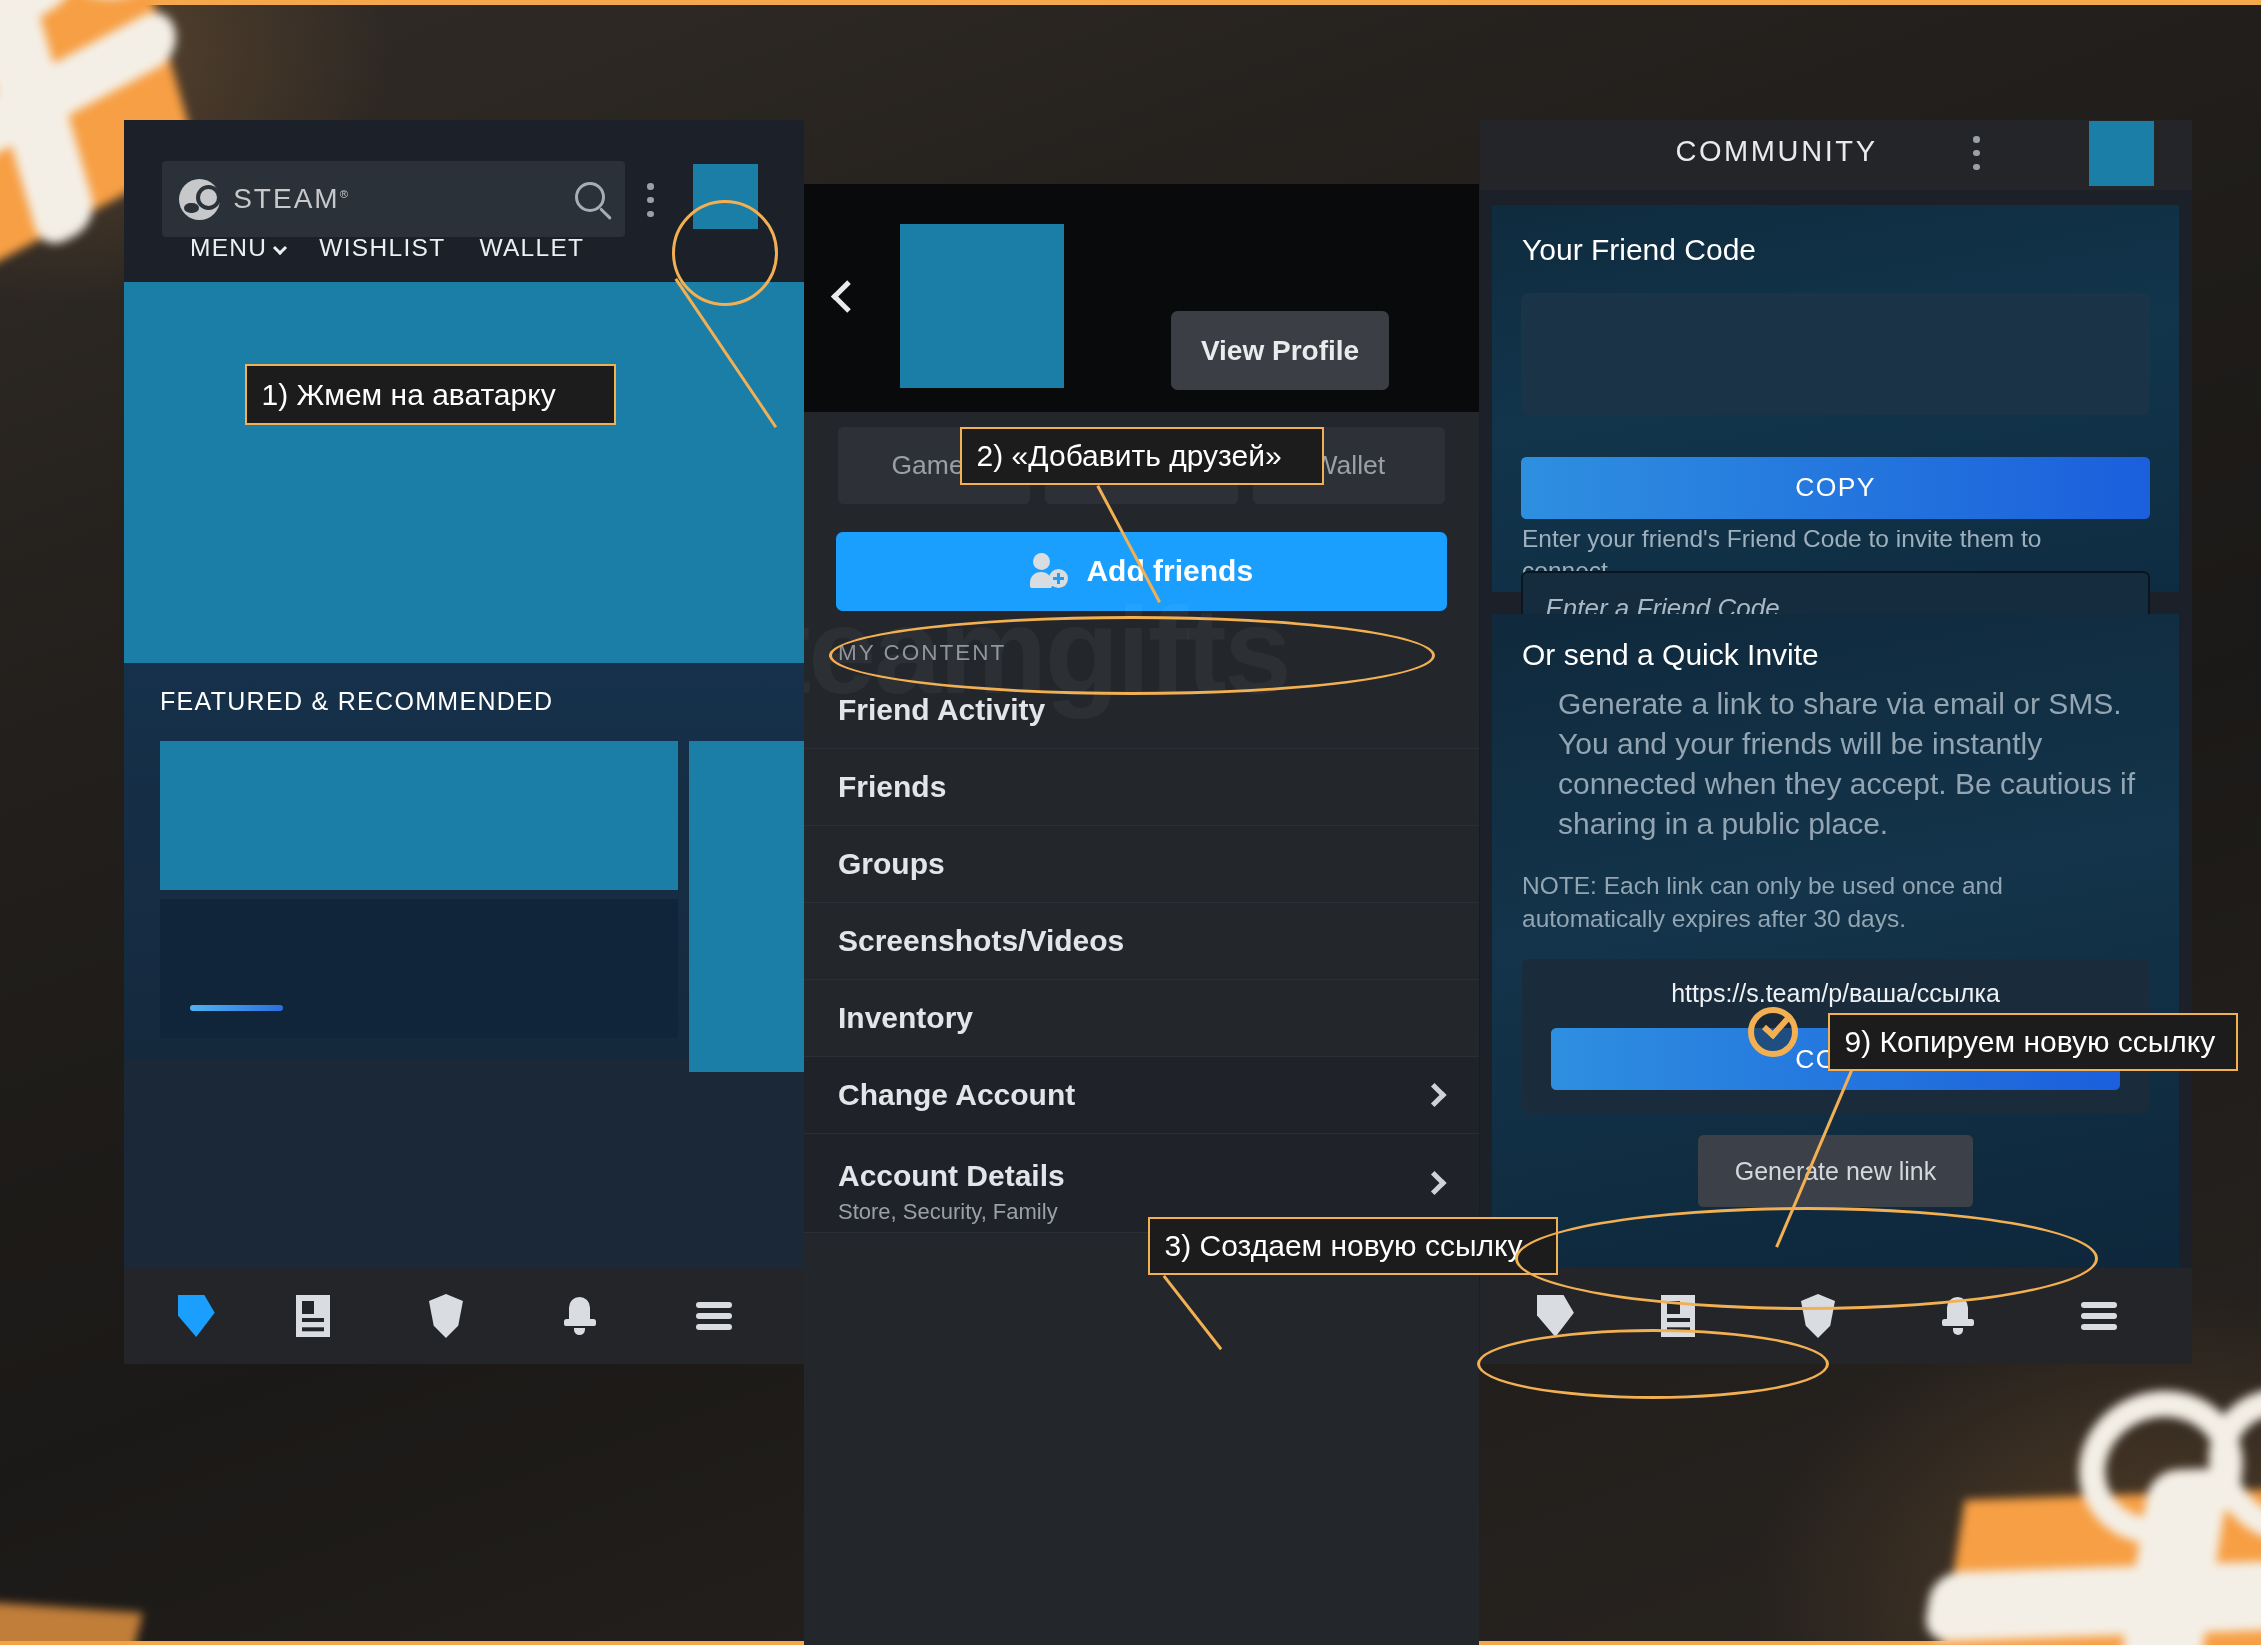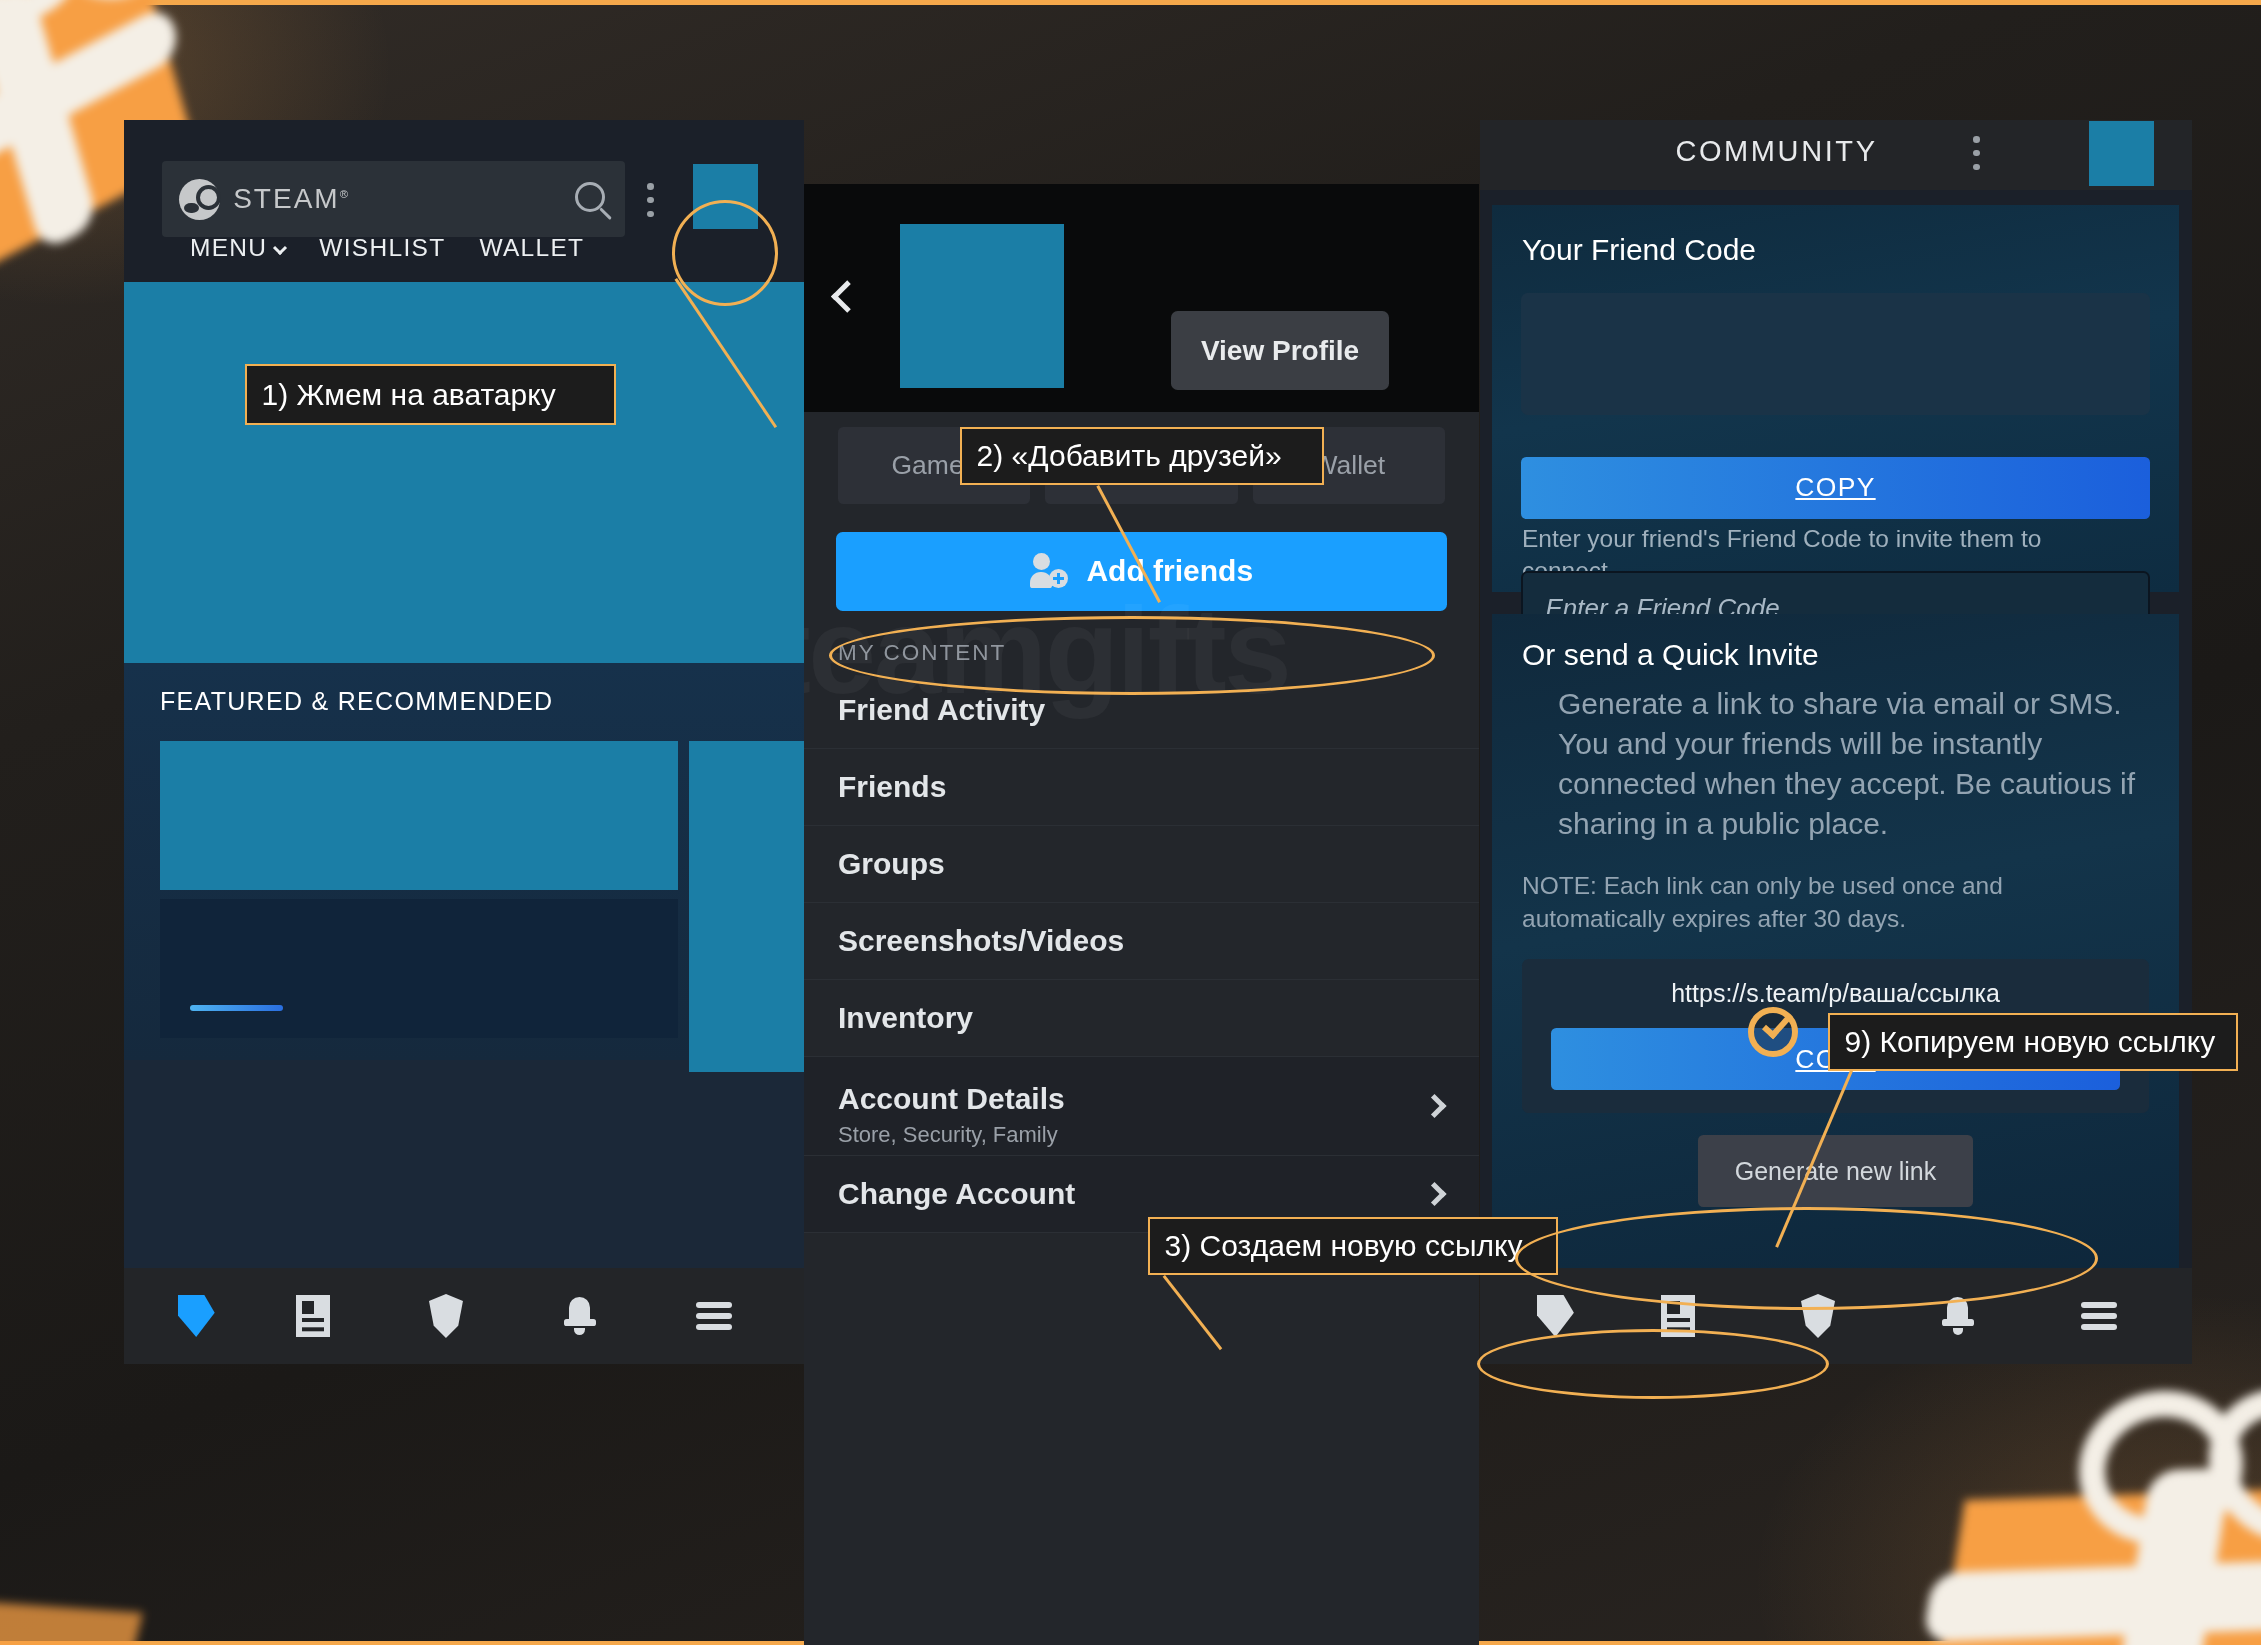--- a/index.html
+++ b/index.html
@@ -215,21 +215,21 @@
     background:linear-gradient(170deg,#0f2b3e 0%, #12354c 45%, #0e2c41 100%);
   }
   .fc-title { padding:28px 0 0 30px; color:#ffffff; font-size:30px; }
   .fc-code-box {
     margin:26.5px 29px 0 29px; height:122px; background:#1a3347; border-radius:6.6px;
   }
   .btn-copy {
     margin:0 29px; height:62px; border-radius:5.3px;
     background:linear-gradient(90deg,#2e8fe0 0%, #1b5fdc 100%);
     display:flex; align-items:center; justify-content:center;
-    color:#ffffff; font-size:26.5px; letter-spacing:1.3px;text-decoration:underline;
+    color:#ffffff; font-size:26.5px; letter-spacing:1.3px;
   }
   .fc-copy-wrap { position:absolute; left:0; right:0; top:252px; }
   .fc-help {
     position:absolute; left:30px; top:318px; width:596px;
     color:#9fb0bd; font-size:24.5px; line-height:1.33;
   }
 
   .quick-card {
     position:absolute; left:12px; top:424px; width:687px; height:718px;
     background:linear-gradient(170deg,#10293c 0%, #13344a 40%, #0d2539 100%);
@@ -381,27 +381,27 @@
     <div class="watermark">steamgifts</div>
 
     <div class="section-label">MY CONTENT</div>
 
     <div class="menu-list">
       <div class="menu-row">Friend Activity</div>
       <div class="menu-row">Friends</div>
       <div class="menu-row">Groups</div>
       <div class="menu-row">Screenshots/Videos</div>
       <div class="menu-row">Inventory</div>
+      <div class="menu-row alt">
+        <span>Change Account</span>
+        <span class="chev-right"></span>
+      </div>
       <div class="menu-row two-line alt">
         <span>Account Details</span>
         <span class="sub">Store, Security, Family</span>
-        <span class="chev-right"></span>
-      </div>
-      <div class="menu-row alt">
-        <span>Change Account</span>
         <span class="chev-right"></span>
       </div>
     </div>
   </div>
 
   <div class="panel" id="panel-community">
     <div class="comm-top">
       <div class="comm-title">COMMUNITY</div>
       <div class="comm-kebab">
           <i></i>

